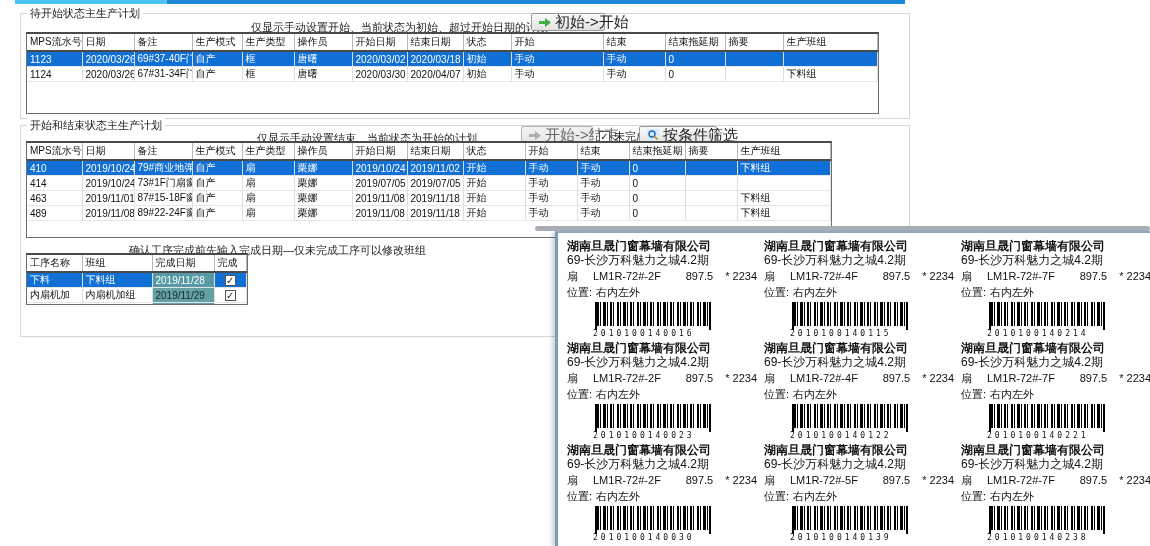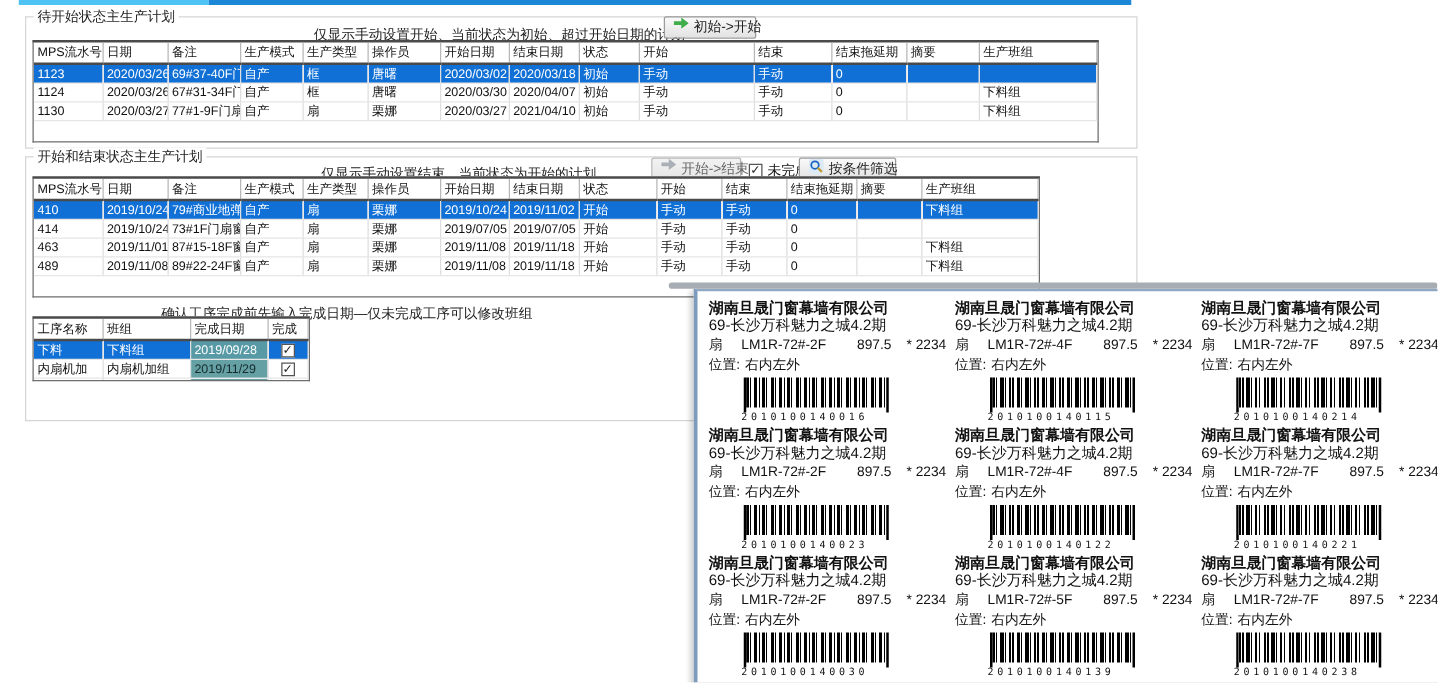--- a/index.html
+++ b/index.html
@@ -16,24 +16,24 @@
   .groupbox{
     position:absolute;border:1px solid #d5d5d5;background:#fff;
   }
   .groupbox .gb-title{
     position:absolute;top:-8px;left:6px;background:#fff;padding:0 3px;
     font-size:11px;color:#222;white-space:nowrap;
   }
   .caption{position:absolute;font-size:11px;color:#222;white-space:nowrap;}
 
   .btn{
-    position:absolute;height:18px;display:flex;gap:4px;
+    position:absolute;height:18px;display:flex;align-items:center;gap:4px;
     padding:0 7px;border:1px solid #9a9a9a;border-radius:2px;
     background:linear-gradient(#fafafa,#e2e2e2);
-    font-size:11px;color:#222;cursor:default;white-space:nowrap;box-sizing:border-box;
+    font-size:15px;color:#222;cursor:default;white-space:nowrap;box-sizing:border-box;
   }
   .btn.disabled{color:#666;border-color:#b5b5b5;background:linear-gradient(#f2f2f2,#e6e6e6);}
 
   .chkrow{position:absolute;display:flex;align-items:center;gap:4px;white-space:nowrap;}
   .cb{
     display:inline-block;width:11px;height:11px;box-sizing:border-box;
     border:1px solid #555;background:#fff;font-size:10px;line-height:9px;
     text-align:center;color:#222;
   }
 
@@ -169,36 +169,20 @@
             <td>唐曙</td>
             <td>2020/03/30</td>
             <td>2020/04/07</td>
             <td>初始</td>
             <td>手动</td>
             <td>手动</td>
             <td>0</td>
             <td></td>
             <td>下料组</td>
           </tr>
-          <tr>
-            <td>1130</td>
-            <td>2020/03/27</td>
-            <td>77#1-9F门扇</td>
-            <td>自产</td>
-            <td>扇</td>
-            <td>栗娜</td>
-            <td>2020/03/27</td>
-            <td>2021/04/10</td>
-            <td>初始</td>
-            <td>手动</td>
-            <td>手动</td>
-            <td>0</td>
-            <td></td>
-            <td>下料组</td>
-          </tr>
         </tbody>
       </table>
   </div>
 </div>
 
 <div class="groupbox" style="left:20px;top:125px;width:888px;height:210px;">
   <span class="gb-title">开始和结束状态主生产计划</span>
   <span class="caption" style="left:236px;top:5px;">仅显示手动设置结束、当前状态为开始的计划</span>
   <div class="btn disabled" style="left:500px;top:0px;width:72px;">
     <span class="icon">
@@ -341,21 +325,21 @@
             <th>工序名称</th>
             <th>班组</th>
             <th>完成日期</th>
             <th>完成</th>
           </tr>
         </thead>
         <tbody>
           <tr class="sel">
             <td>下料</td>
             <td>下料组</td>
-            <td class="teal">2019/09/28</td>
+            <td class="teal">2019/11/28</td>
             <td class="center"><span class="cb">✓</span></td>
           </tr>
           <tr>
             <td>内扇机加</td>
             <td>内扇机加组</td>
             <td class="teal">2019/11/29</td>
             <td class="center"><span class="cb">✓</span></td>
           </tr>
           <tr>
             <td>组装</td>

